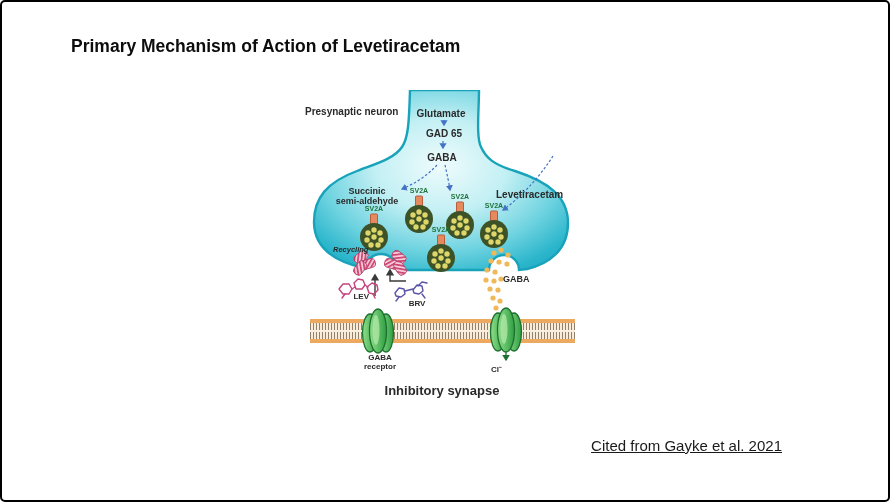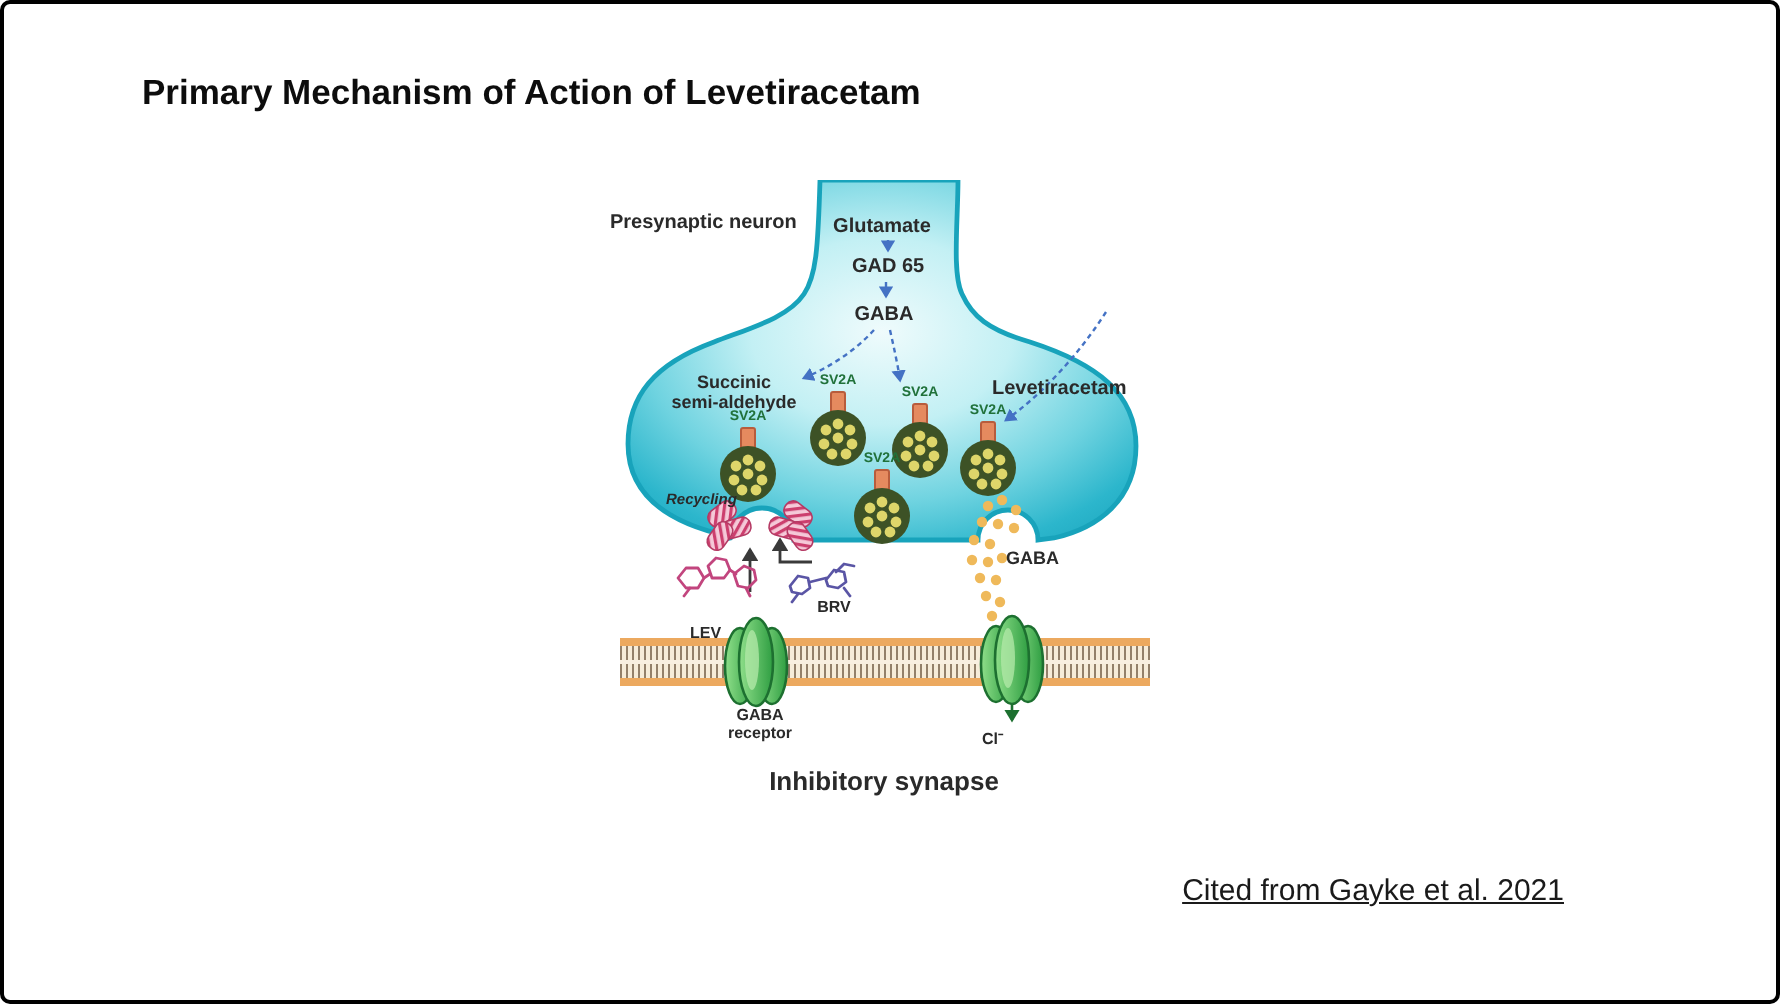--- a/index.html
+++ b/index.html
@@ -219,21 +219,21 @@
     <div class="lbl txt presyn" style="left:18px;top:16px;">Presynaptic neuron</div>
     <div class="lbl txt mid" style="left:119px;top:18px;width:70px;">Glutamate</div>
     <div class="lbl txt mid" style="left:122px;top:38px;width:70px;">GAD 65</div>
     <div class="lbl txt mid" style="left:120px;top:62px;width:70px;">GABA</div>
     <div class="lbl txt leve" style="left:209px;top:51px;margin-top:48px;">Levetiracetam</div>
     <div class="lbl txt succ" style="left:44px;top:96px;width:72px;">
       <span>Succinic</span><br>
       <span>semi-aldehyde</span>
     </div>
     <div class="lbl txt recy" style="left:46px;top:155px;">Recycling</div>
-    <div class="lbl txt mol" style="left:58px;top:222px;width:24px;text-align:left;">LEV</div>
+    <div class="lbl txt mol" style="left:58px;top:202px;width:24px;text-align:right;">LEV</div>
     <div class="lbl txt mol" style="left:118px;top:209px;width:24px;text-align:center;">BRV</div>
     <div class="lbl txt" style="left:216px;top:184px;font-size:9px;">GABA</div>
     <div class="lbl txt recl" style="left:58px;top:264px;width:70px;">
       <span>GABA</span><br>
       <span>receptor</span>
     </div>
     <div class="lbl txt" style="left:204px;top:273px;width:30px;text-align:left;font-size:8px;">Cl⁻</div>
     <div class="lbl txt inhib" style="left:80px;top:293px;width:150px;">Inhibitory synapse</div>
   <div class="sv2a-label" style="left: 72px; top: 115px;">SV2A</div>
       <div class="sv2a-label" style="left: 117px; top: 97px;">SV2A</div>

